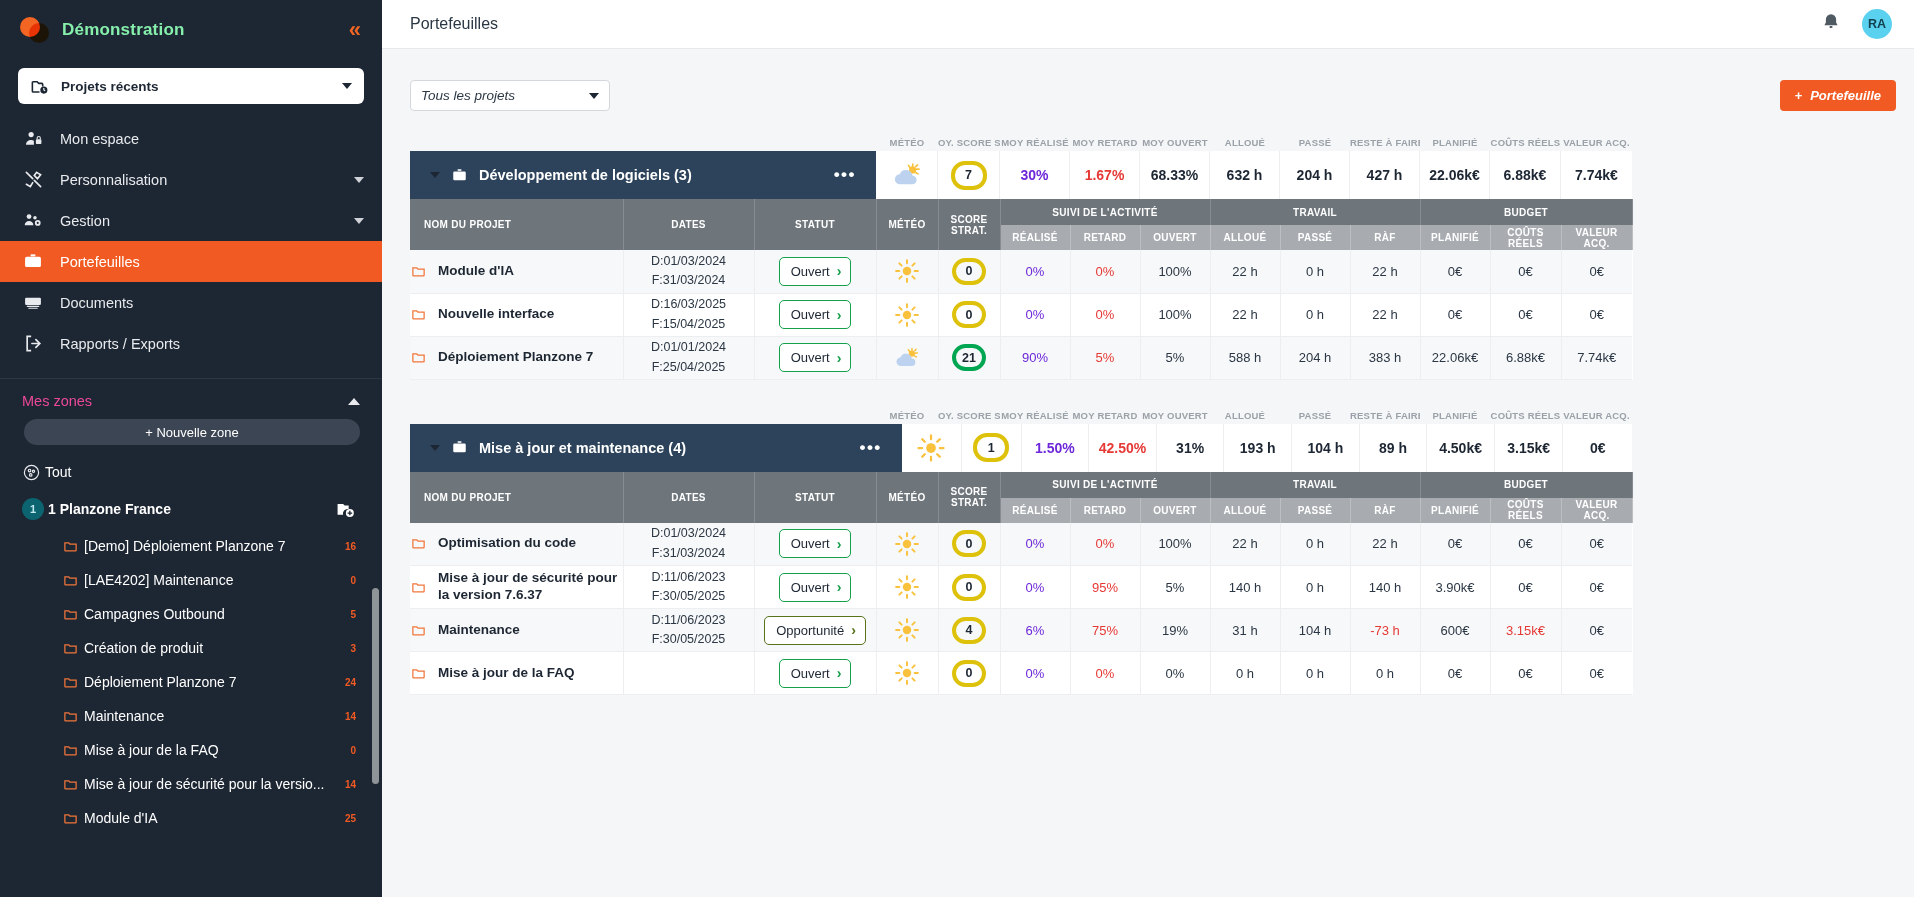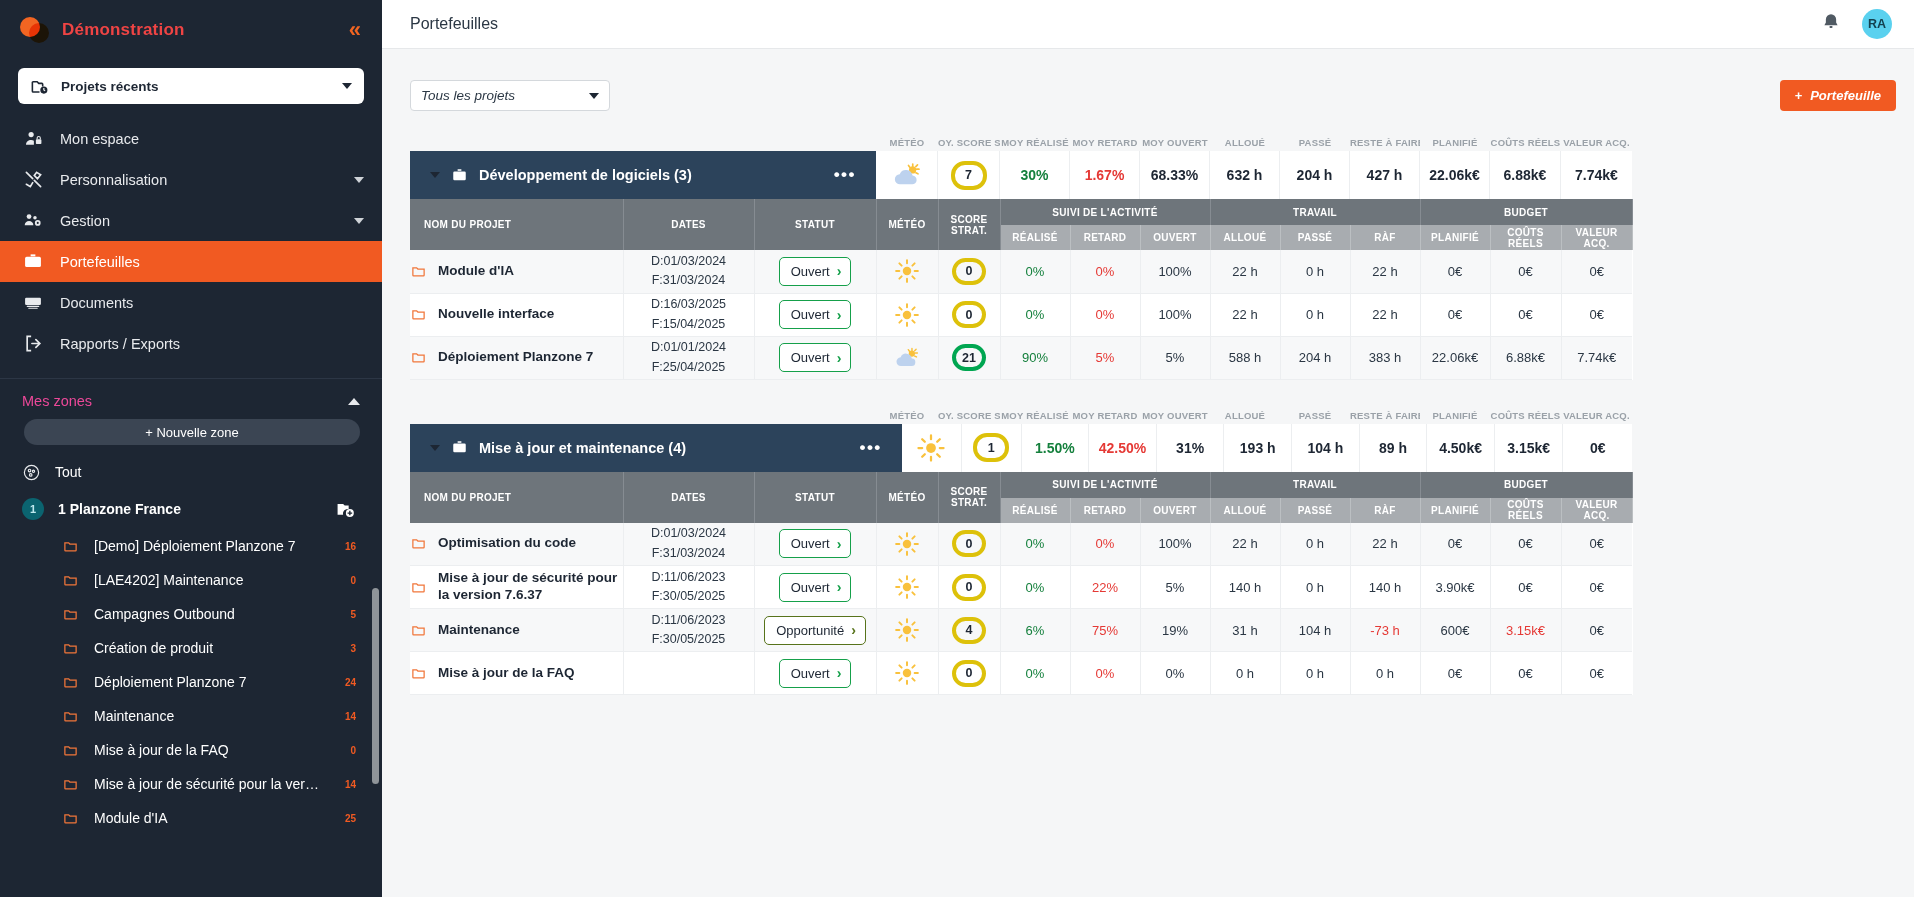--- a/index.html
+++ b/index.html
@@ -26,21 +26,21 @@
   .sb-logo { width: 30px; height: 30px; position: relative; flex: 0 0 auto; }
   .sb-logo .c1 {
     position: absolute; left: 0; top: 2px; width: 20px; height: 20px;
     border-radius: 50%; background: #f26522;
   }
   .sb-logo .c2 {
     position: absolute; left: 9px; top: 8px; width: 20px; height: 20px;
     border-radius: 50%; background: #f58220; mix-blend-mode: multiply;
   }
   .sb-title {
-    color: #ef4444; font-size: 17px; font-weight: bold; letter-spacing: .2px;
+    color: #86efac; font-size: 17px; font-weight: bold; letter-spacing: .2px;
     flex: 1 1 auto;
   }
   .sb-collapse {
     color: #f26522; font-size: 22px; font-weight: bold; line-height: 1;
     cursor: pointer; letter-spacing: -3px; padding-right: 6px;
   }
 
   .sb-picker {
     margin: 8px 18px 14px 18px;
     background: #fff; border-radius: 6px; height: 36px;
@@ -77,21 +77,21 @@
 
   .new-zone {
     margin: 2px 22px 10px 24px; height: 26px; background: #3b4553;
     border-radius: 13px; color: #fff; font-size: 13px;
     display: flex; align-items: center; justify-content: center; cursor: pointer;
   }
 
   .zone-scroll { flex: 1 1 auto; overflow: hidden; position: relative; }
 
   .zone-row {
-    display: flex; align-items: center; gap: 14px;
+    display: flex; align-items: center; gap: 4px;
     padding: 0 26px 0 22px; height: 34px;
     color: #fff; font-size: 14px; cursor: pointer;
   }
   .zone-row .nm { flex: 1 1 auto; white-space: nowrap; overflow: hidden; text-overflow: ellipsis; }
   .zone-badge {
     width: 22px; height: 22px; border-radius: 50%; background: #0b6470;
     color: #bfe9ef; font-size: 11px; font-weight: bold;
     display: flex; align-items: center; justify-content: center; flex: 0 0 22px;
   }
   .zone-row.head { font-weight: bold; height: 40px; }
@@ -205,21 +205,21 @@
   .statbtn.opp .chev { color: #57731b; }
 
   .score {
     width: 34px; height: 27px; border-radius: 14px; border: 4px solid #ddc10a;
     display: inline-flex; align-items: center; justify-content: center;
     font-size: 12.5px; font-weight: bold; color: #1d2633;
   }
   .score.big { width: 36px; height: 29px; }
   .score.green { border-color: #00a651; }
 
-  .green-t { color: #15803d; }
+  .green-t { color: #6d28d9; }
   .red-t { color: #e53935; }
 
   svg { display: block; }
 </style>
 </head>
 <body>
 
 <div class="app">
 
   <aside class="sidebar">
@@ -854,21 +854,21 @@
                 <td>
                   <div style="display:flex;justify-content:center">
                     <svg width="26" height="26" viewBox="0 0 32 32" fill="none" stroke="#f9c13c" stroke-width="2.4" stroke-linecap="round">
                       <circle cx="16" cy="16" r="5.2" fill="#f9c13c" stroke="none"></circle>
                       <path d="M16 2.6v4M16 25.4v4M2.6 16h4M25.4 16h4M6.6 6.6l2.8 2.8M22.6 22.6l2.8 2.8M25.4 6.6l-2.8 2.8M9.4 22.6l-2.8 2.8"></path>
                     </svg>
                   </div>
                 </td>
                 <td><span class="score">0</span></td>
                 <td><span class="green-t">0%</span></td>
-                <td><span class="red-t">22%</span></td>
+                <td><span class="red-t">95%</span></td>
                 <td><span>5%</span></td>
                 <td><span>140 h</span></td>
                 <td><span>0 h</span></td>
                 <td><span>140 h</span></td>
                 <td><span>3.90k€</span></td>
                 <td><span>0€</span></td>
                 <td><span>0€</span></td>
               </tr>
               <tr class="alt">
                 <td class="pname">

